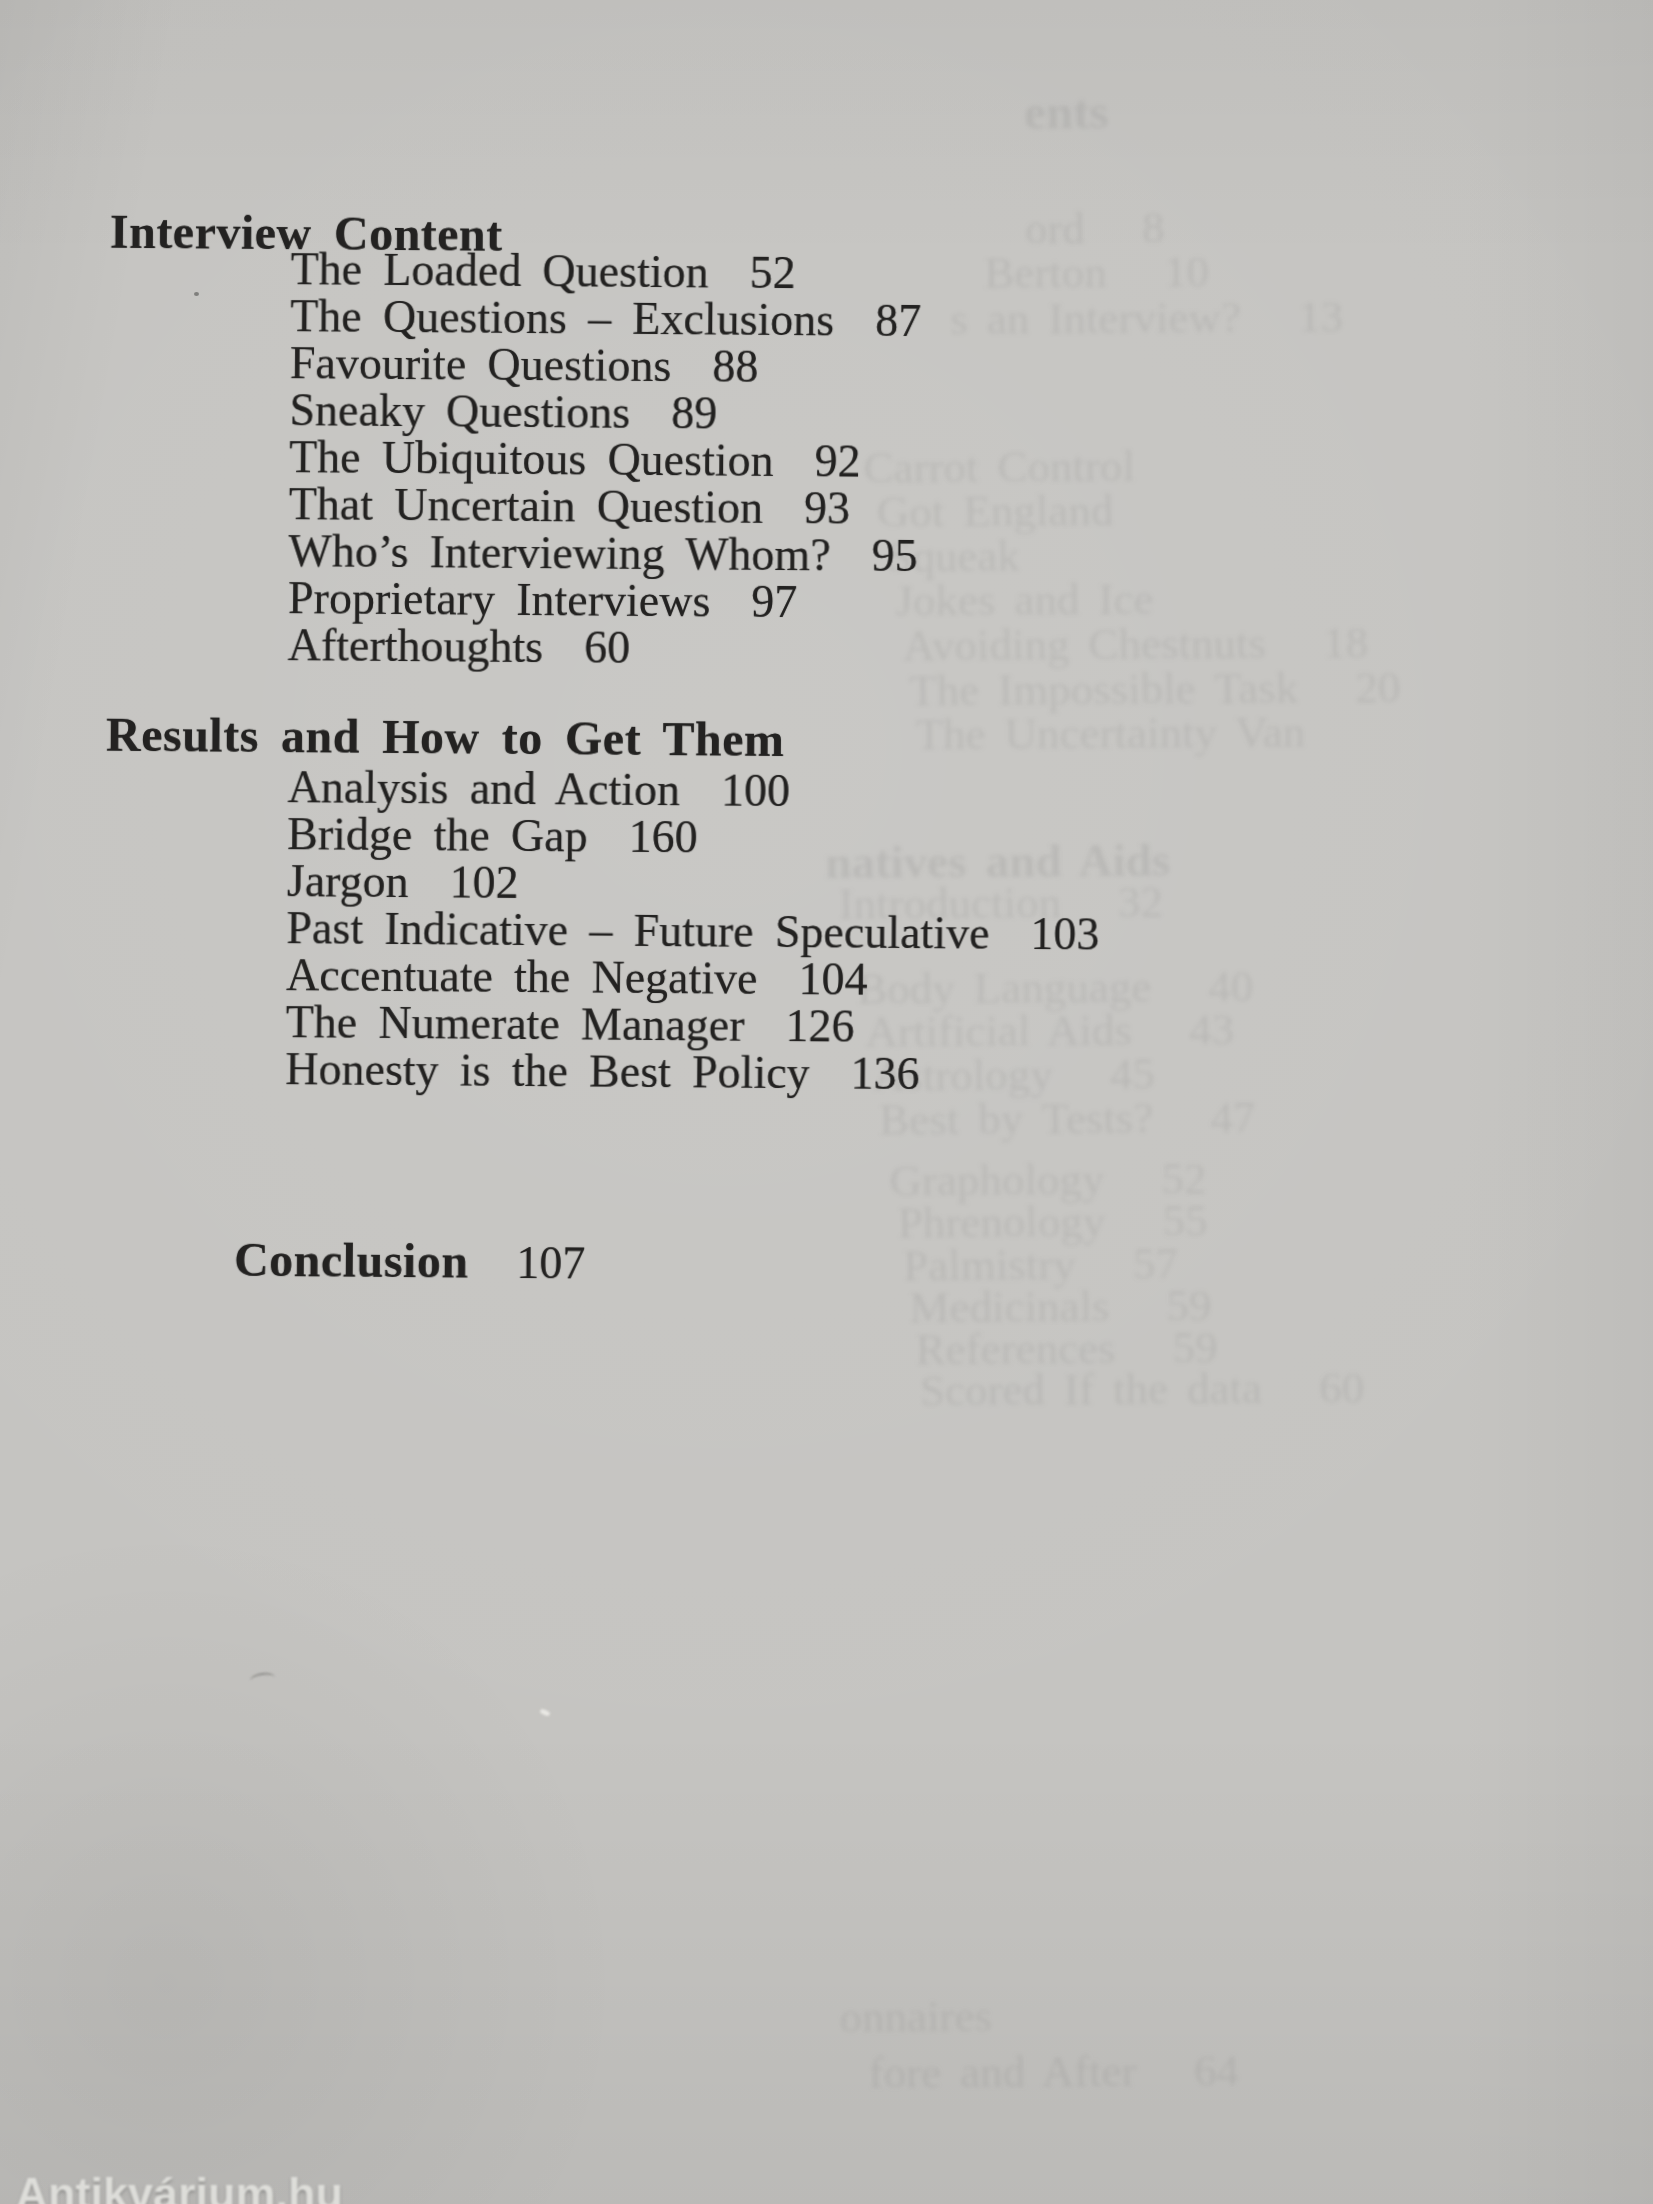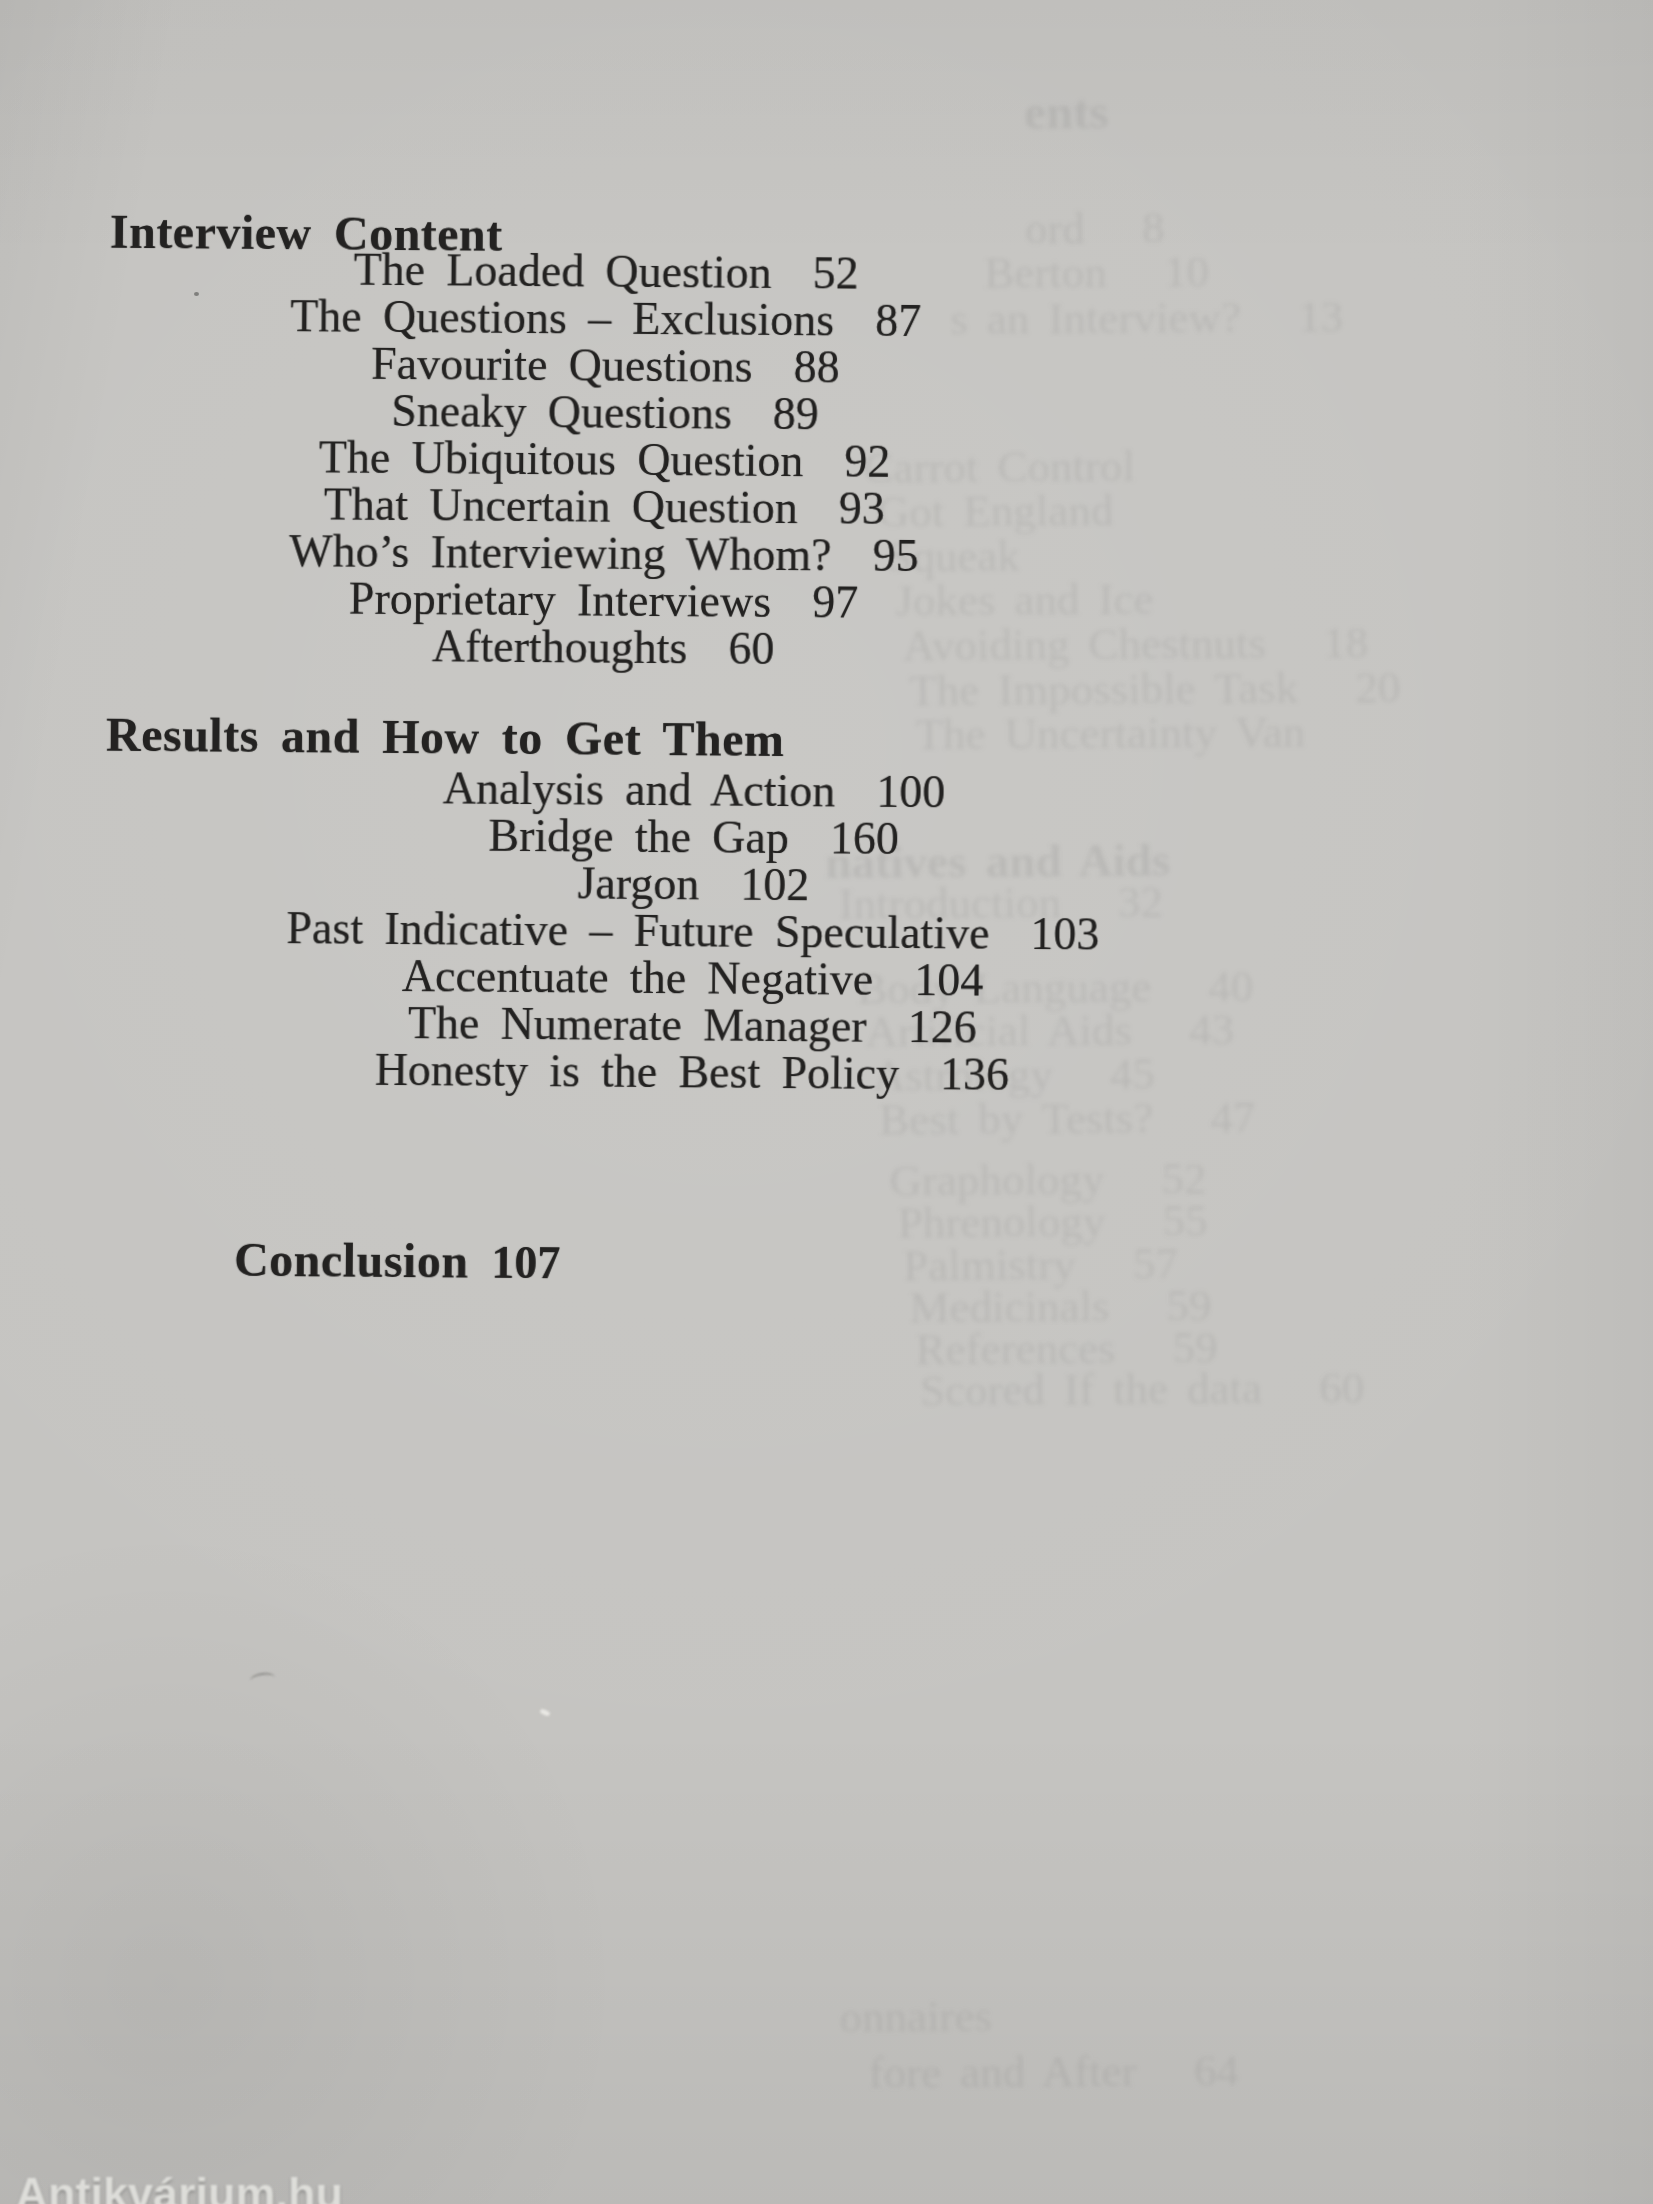--- a/index.html
+++ b/index.html
@@ -8,21 +8,20 @@
     width:1654px;height:2205px;
     overflow:hidden;
     font-family:"Liberation Serif", serif;
     background:
       radial-gradient(120% 90% at 44% 34%, rgba(255,255,255,.07) 0%, rgba(255,255,255,0) 55%),
       radial-gradient(40% 30% at 10% 90%, rgba(0,0,0,.05) 0%, rgba(0,0,0,0) 70%),
       linear-gradient(100deg, rgba(0,0,0,.045) 0%, rgba(0,0,0,0) 9%),
       linear-gradient(to bottom, rgba(0,0,0,.03) 0%, rgba(0,0,0,0) 12%, rgba(0,0,0,0) 78%, rgba(0,0,0,.05) 100%),
       linear-gradient(to right, rgba(0,0,0,0) 88%, rgba(0,0,0,.035) 100%),
       #c5c4c1;
-    text-align: center;
   }
   
   .content{
     position:absolute;inset:0;
     color:#232221;
     transform:rotate(.45deg);
     transform-origin:146px 223px;
     text-shadow:0 0 1px rgba(35,34,33,.55);
     filter:blur(0.3px);
     word-spacing:9.7px;
@@ -35,21 +34,21 @@
     white-space:pre;
   }
   .toc-list{
     position:absolute;list-style:none;margin:0;padding:0;
     font-size:46px;
   }
   .toc-list li{height:47px;white-space:pre;}
   .entry-page{margin-left:41px;}
   .conclusion-line{position:absolute;white-space:pre;font-size:48px;}
   .conclusion-line .label{font-weight:bold;letter-spacing:0.5px;}
-  .conclusion-line .entry-page{font-weight:bold;font-size:46px;margin-left:23px;}
+  .conclusion-line .entry-page{font-weight:normal;font-size:46px;margin-left:48px;}
   
   .bleed{
     position:absolute;inset:0;
     transform:rotate(-.4deg);
     color:#5e5e5c;
     filter:blur(1.9px);
   }
   .ghost{
     position:absolute;
     font-size:45px;

